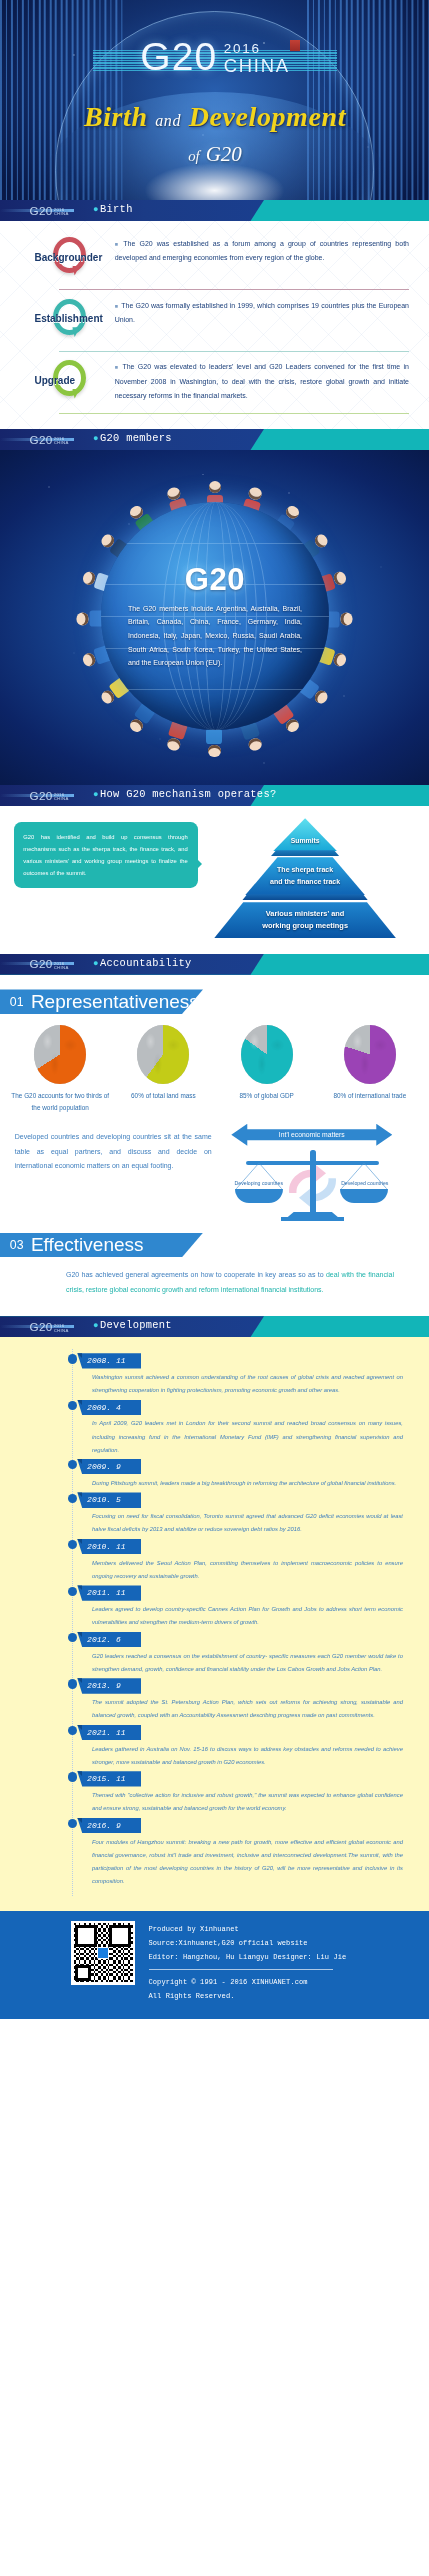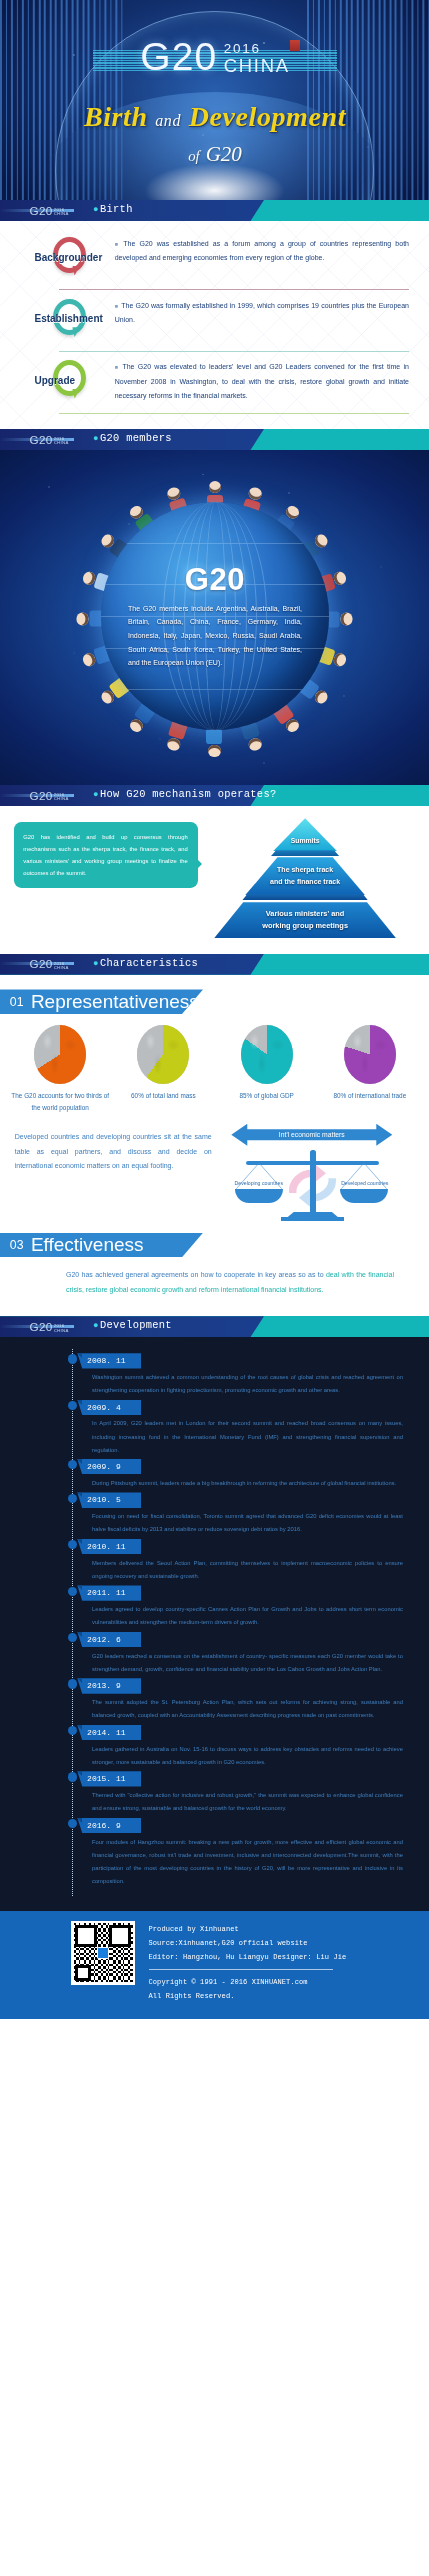--- a/index.html
+++ b/index.html
@@ -249,21 +249,21 @@
     border-radius:0 0 24.6px 24.6px; }
   .pan.l { left:14.7px; } .pan.r { left:120px; }
   .panlbl { position:absolute; top:60px; width:61px; text-align:center; font-size:5.2px; color:#2f6fae; }
   .panlbl.l { left:8px; } .panlbl.r { left:114px; }
   .swirl { position:absolute; left:58px; top:36px; width:69px; height:59px; opacity:.75; }
   .eff-text { padding:8.6px 36px 12.3px 66px; }
   .eff-text p { font-size:7px; line-height:2.1; color:#3f7fbe; text-align:justify; }
   .eff-text .hl { color:#1fb3ab; }
 
   
-  .tl { position:relative; background:#0f172a; padding:16px 21px 21px 0; }
+  .tl { position:relative; background:#fef9c3; padding:16px 21px 21px 0;font-style:italic; }
   .tl-line { position:absolute; left:72px; top:12.3px; bottom:14.7px; width:0;
     border-left:1.2px dotted #b9cfe6; }
   .tl-item { position:relative; padding-left:92px; margin-bottom:2.5px; }
   .tl-dot { position:absolute; left:68px; top:1.2px; width:9.2px; height:9.2px;
     border-radius:50%; background:#1565b8; }
   .tl-chip { position:relative; display:inline-block; min-width:64px; height:15.4px;
     background:#1565b8; color:#ffffff; font-size:8px; line-height:15.4px;
     padding:0 8.6px 0 9.8px; margin-left:-14.7px; margin-bottom:2.5px;
     font-family:"Liberation Mono", monospace;
     clip-path:polygon(0 0, 100% 0, 100% 100%, 4.9px 100%); }
@@ -543,21 +543,21 @@
   </div>
 
   <div class="secbar">
     <div class="dark"></div>
     <div class="streak"></div>
     <div class="minilogo">
       <span>G20</span>
       <span class="my">2016<b>CHINA</b></span>
     </div>
     <div class="label">
-      <span class="dot">●</span><span>Characteristics</span>
+      <span class="dot">●</span><span>Accountability</span>
     </div>
   </div>
 
   <div class="chars">
 
     <div class="tagbar">
       <span class="num">01</span>
       <span class="txt">Representativeness</span>
     </div>
 
@@ -648,21 +648,21 @@
     <div class="tl-line"></div>
     <div id="timeline-items">
         <div class="tl-item"><div class="tl-dot"></div><div class="tl-chip">2008. 11</div><div class="tl-body">Washington summit achieved a common understanding of the root causes of global crisis and reached agreement on strengthening cooperation in fighting protectionism, promoting economic growth and other areas.</div></div>
         <div class="tl-item"><div class="tl-dot"></div><div class="tl-chip">2009. 4</div><div class="tl-body">In April 2009, G20 leaders met in London for their second summit and reached broad consensus on many issues, including increasing fund in the International Monetary Fund (IMF) and strengthening financial supervision and regulation.</div></div>
         <div class="tl-item"><div class="tl-dot"></div><div class="tl-chip">2009. 9</div><div class="tl-body">During Pittsburgh summit, leaders made a big breakthrough in reforming the architecture of global financial institutions.</div></div>
         <div class="tl-item"><div class="tl-dot"></div><div class="tl-chip">2010. 5</div><div class="tl-body">Focusing on need for fiscal consolidation, Toronto summit agreed that advanced G20 deficit economies would at least halve fiscal deficits by 2013 and stabilize or reduce sovereign debt ratios by 2016.</div></div>
         <div class="tl-item"><div class="tl-dot"></div><div class="tl-chip">2010. 11</div><div class="tl-body">Members delivered the Seoul Action Plan, committing themselves to implement macroeconomic policies to ensure ongoing recovery and sustainable growth.</div></div>
         <div class="tl-item"><div class="tl-dot"></div><div class="tl-chip">2011. 11</div><div class="tl-body">Leaders agreed to develop country-specific Cannes Action Plan for Growth and Jobs to address short term economic vulnerabilities and strengthen the medium-term drivers of growth.</div></div>
         <div class="tl-item"><div class="tl-dot"></div><div class="tl-chip">2012. 6</div><div class="tl-body">G20 leaders reached a consensus on the establishment of country- specific measures each G20 member would take to strengthen demand, growth, confidence and financial stability under the Los Cabos Growth and Jobs Action Plan.</div></div>
         <div class="tl-item"><div class="tl-dot"></div><div class="tl-chip">2013. 9</div><div class="tl-body">The summit adopted the St. Petersburg Action Plan, which sets out reforms for achieving strong, sustainable and balanced growth, coupled with an Accountability Assessment describing progress made on past commitments.</div></div>
-        <div class="tl-item"><div class="tl-dot"></div><div class="tl-chip">2014. 11</div><div class="tl-body">Leaders gathered in Australia on Nov. 15-16 to discuss ways to address key obstacles and reforms needed to achieve stronger, more sustainable and balanced growth in G20 economies.</div></div>
+        <div class="tl-item"><div class="tl-dot"></div><div class="tl-chip">2021. 11</div><div class="tl-body">Leaders gathered in Australia on Nov. 15-16 to discuss ways to address key obstacles and reforms needed to achieve stronger, more sustainable and balanced growth in G20 economies.</div></div>
         <div class="tl-item"><div class="tl-dot"></div><div class="tl-chip">2015. 11</div><div class="tl-body">Themed with "collective action for inclusive and robust growth," the summit was expected to enhance global confidence and ensure strong, sustainable and balanced growth for the world economy.</div></div>
         <div class="tl-item"><div class="tl-dot"></div><div class="tl-chip">2016. 9</div><div class="tl-body">Four modules of Hangzhou summit: breaking a new path for growth, more effective and efficient global economic and financial governance, robust int'l trade and investment, inclusive and interconnected development.The summit, with the participation of the most developing countries in the history of G20, will be more representative and inclusive in its composition.</div></div>
       </div>
   </div>
 
   <div class="footer">
     <div class="inner">
       <div class="qr">
         <div class="m">
           <span class="bl"></span>

